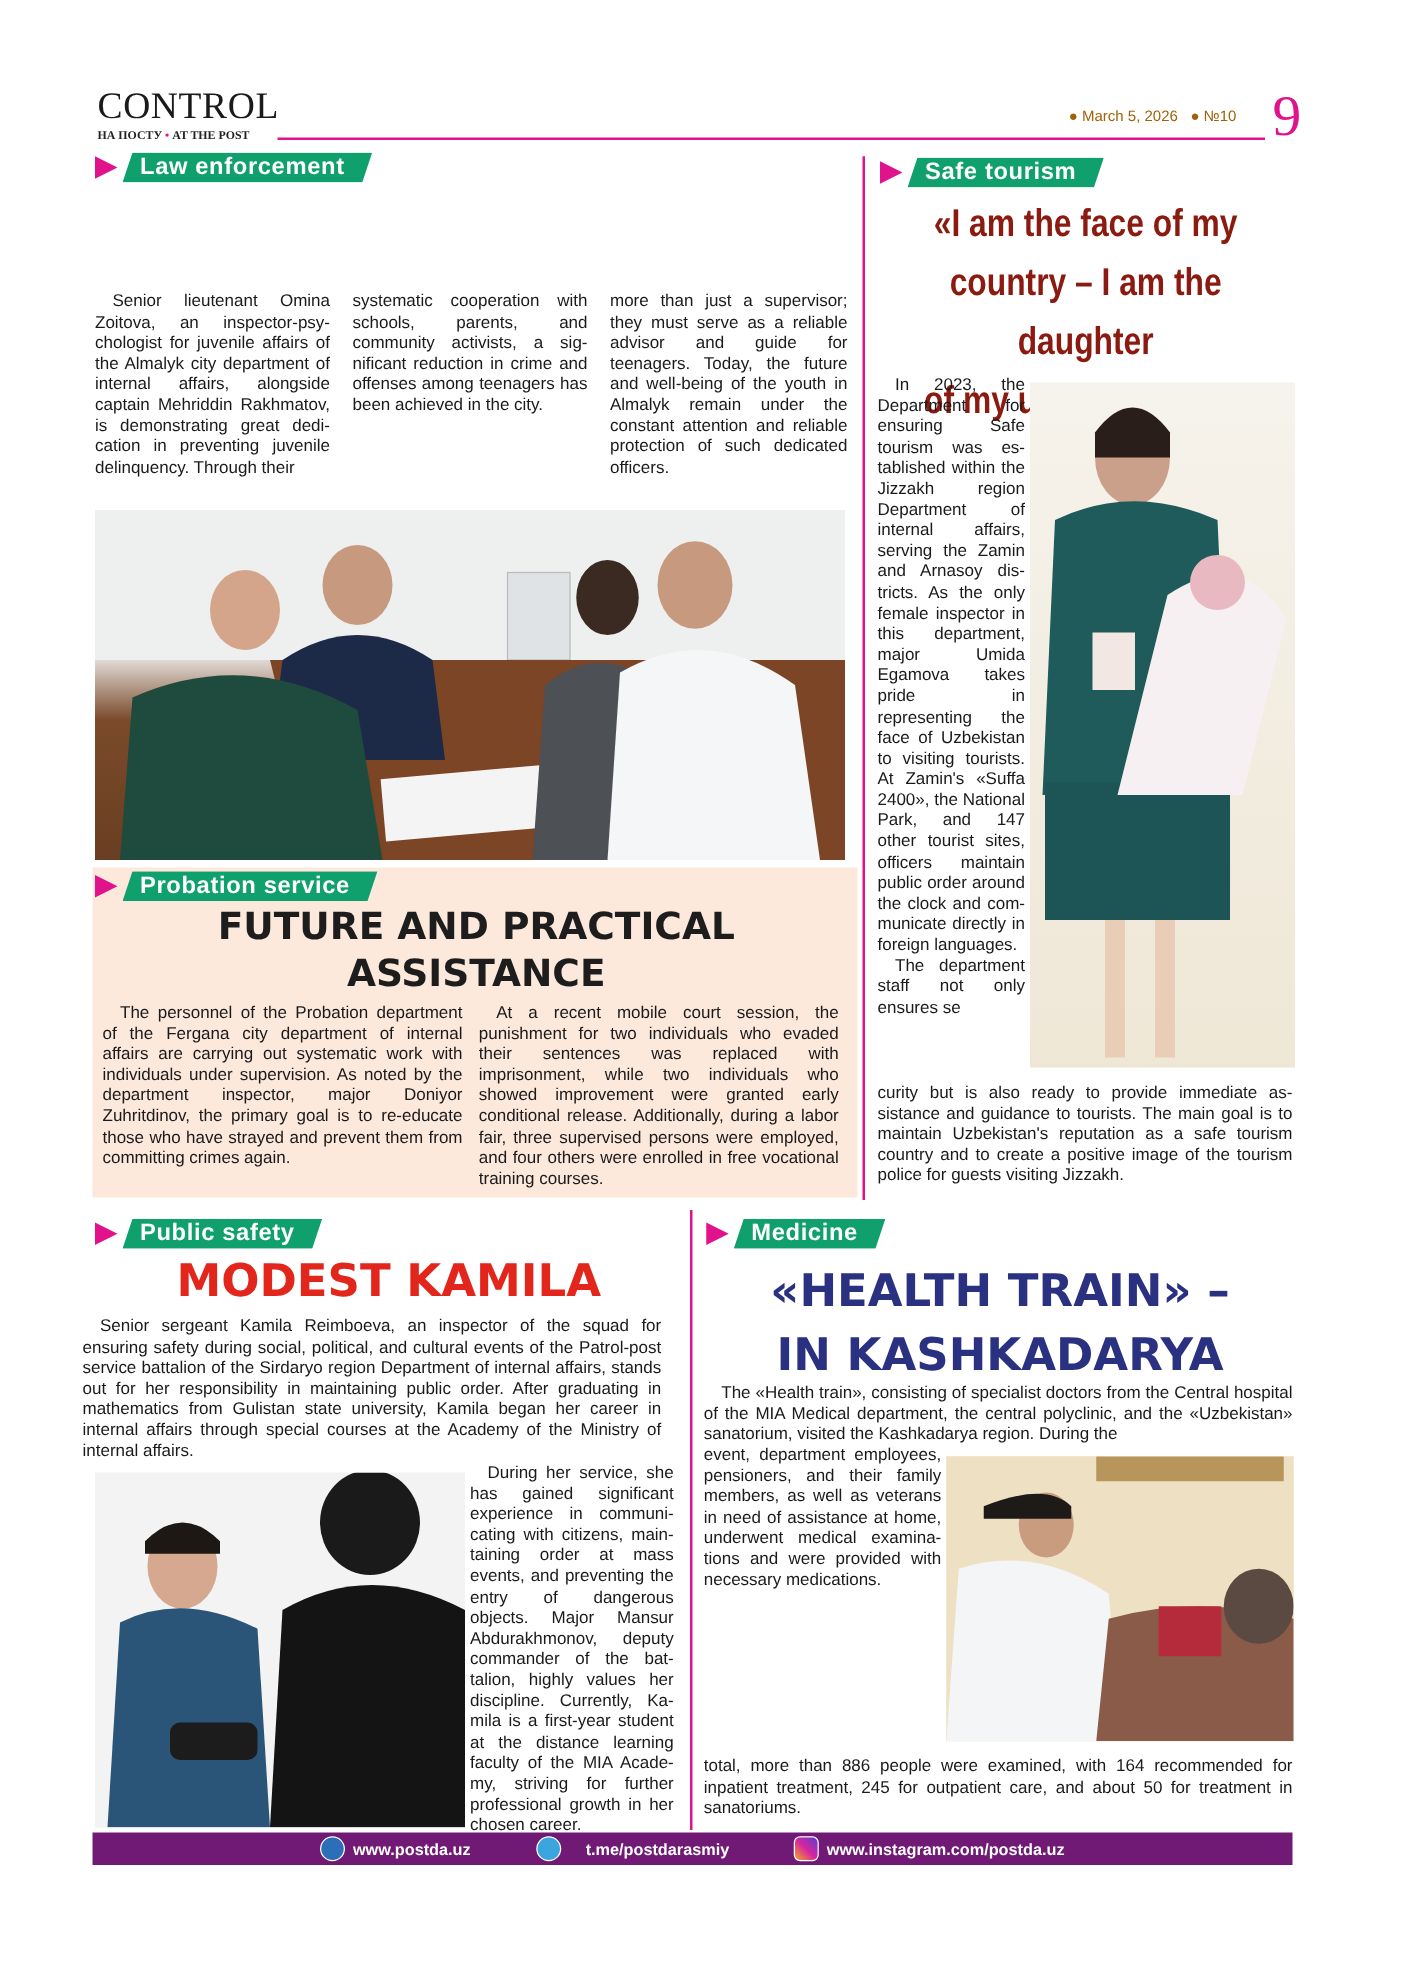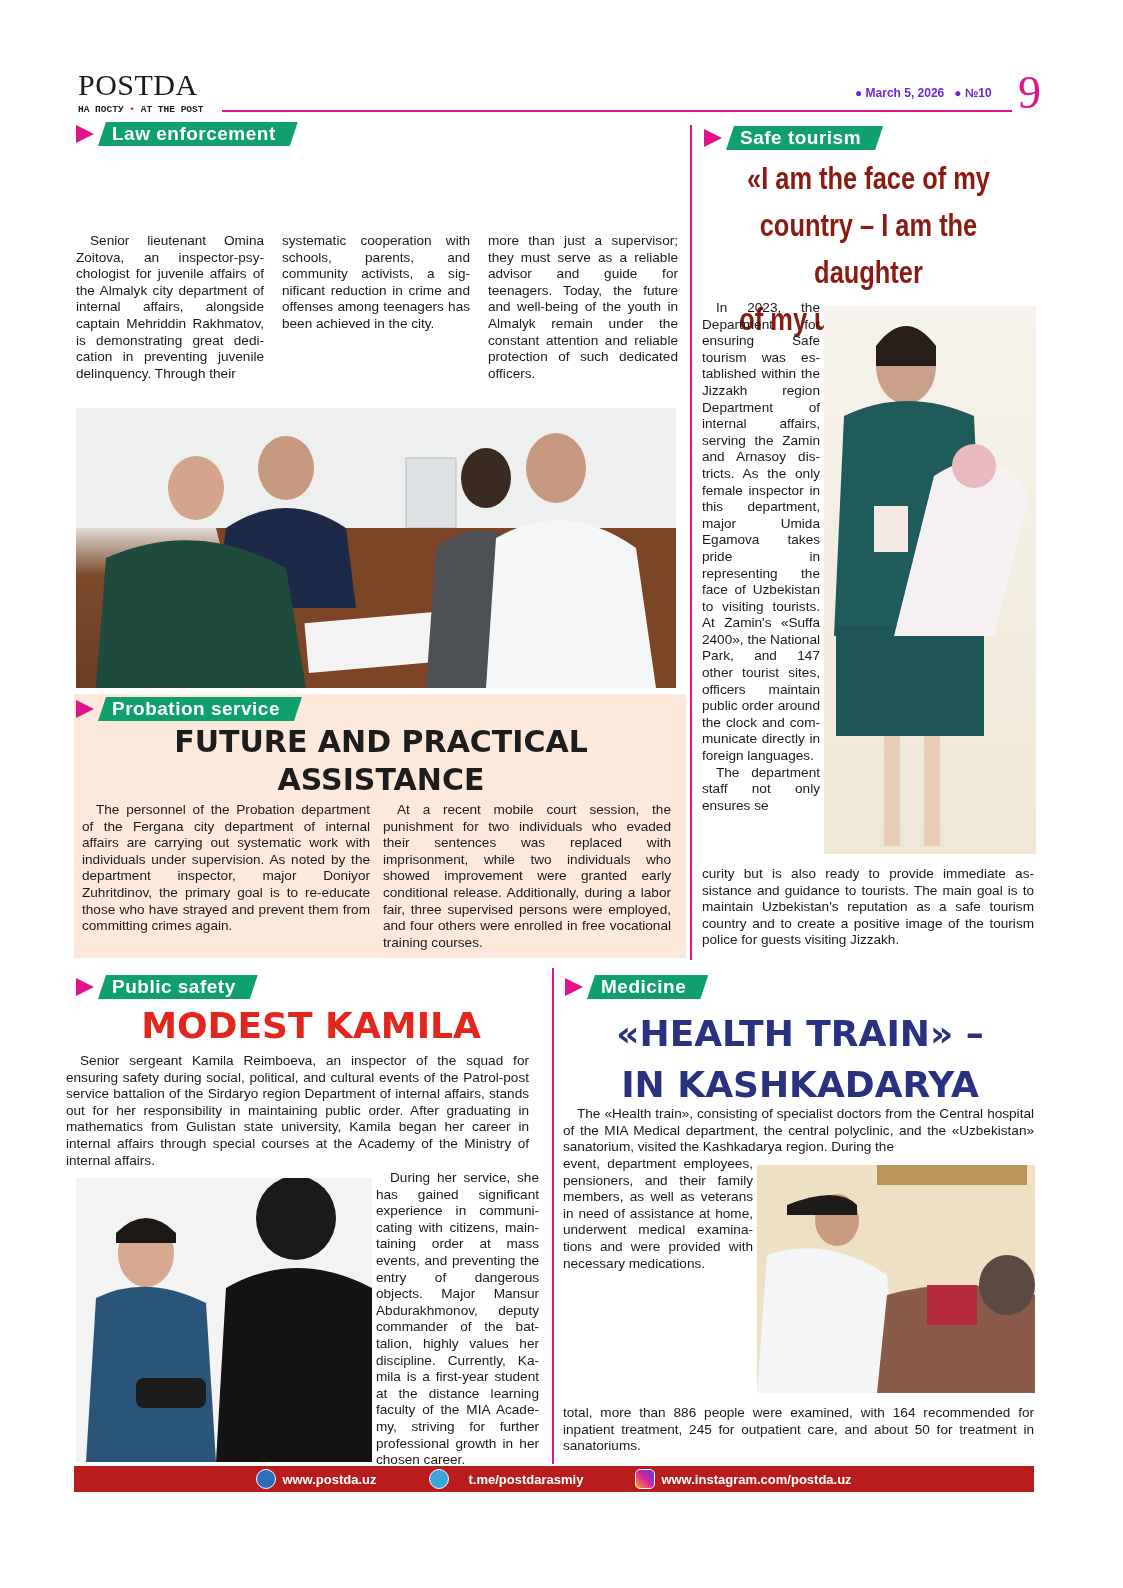--- a/index.html
+++ b/index.html
@@ -1,39 +1,39 @@
 <!DOCTYPE html>
 <html><head>
 <meta charset="utf-8">
 <style>
   html, body { margin: 0; padding: 0; background: #ffffff; }
   body { width: 1123px; height: 1588px; position: relative; overflow: hidden; font-family: "Liberation Sans", sans-serif; color: #1a1a1a; }
   .abs { position: absolute; }
   .masthead-logo { left: 78px; top: 70px; font-family: "Liberation Serif", serif; font-size: 30px; letter-spacing: 0.5px; color: #1a1a1a; line-height: 1; }
-  .masthead-sub { left: 78px; top: 104px; font-family: Liberation Mono, monospace; font-size: 9.5px; font-weight: bold; color: #222; }
+  .masthead-sub { left: 78px; top: 104px; font-family: Liberation Serif, serif; font-size: 9.5px; font-weight: bold; color: #222; }
   .masthead-sub .dot { color: #e0138c; }
   .header-line { left: 222px; top: 110px; width: 790px; height: 1.5px; background: #e0138c; }
-  .issue-info { left: 855px; top: 86px; font-size: 12px; font-weight: bold; color: #6d28d9; }
+  .issue-info { left: 855px; top: 86px; font-size: 12px; font-weight: normal; color: #a16207; }
   .page-num { left: 1018px; top: 70px; font-family: "Liberation Serif", serif; font-size: 46px; color: #e0138c; line-height: 1; }
 
   .rubric { display: flex; align-items: center; height: 24px; }
   .rubric .tri { width: 0; height: 0; border-top: 9px solid transparent; border-bottom: 9px solid transparent; border-left: 18px solid #e0138c; margin-right: 4px; }
   .rubric .tag { background: #0fa06e; color: #fff; font-weight: bold; font-size: 19px; padding: 0 22px 0 14px; height: 24px; line-height: 24px; clip-path: polygon(8px 0, 100% 0, calc(100% - 8px) 100%, 0 100%); letter-spacing: 0.5px; }
 
   .text { font-size: 13.6px; line-height: 16.6px; text-align: justify; hyphens: manual; }
   .text p { margin: 0; text-indent: 14px; }
 
   .vline { position: absolute; width: 2px; background: #e0138c; }
 
   .photo { position: absolute; overflow: hidden; }
 </style>
 </head>
 <body>
 
-<div class="abs masthead-logo">POSTDA</div>
+<div class="abs masthead-logo">CONTROL</div>
 <div class="abs masthead-sub">
   <span>НА ПОСТУ</span>
   <span class="dot">•</span>
   <span>AT THE POST</span>
 </div>
 <div class="abs header-line"></div>
 <div class="abs issue-info">
   <span>● March 5, 2026</span>&nbsp;&nbsp;
   <span>● №10</span>
 </div>
@@ -164,21 +164,21 @@
     <rect x="120" y="0" width="150" height="20" fill="#b8955a"></rect>
     <ellipse cx="80" cy="55" rx="22" ry="26" fill="#c99c80"></ellipse>
     <path d="M30 40 Q80 20 100 40 L100 50 L30 50 Z" fill="#1e1a18"></path>
     <path d="M10 90 Q70 70 130 110 L140 228 L0 228 Z" fill="#f4f5f7"></path>
     <path d="M130 130 Q200 110 278 130 L278 228 L120 228 Z" fill="#8a5b48"></path>
     <rect x="170" y="120" width="50" height="40" fill="#b62b3c"></rect>
     <ellipse cx="250" cy="120" rx="28" ry="30" fill="#5a4a42"></ellipse>
   </svg>
 </div>
 
-<div class="abs" style="left:74px; top:1466px; width:960px; height:26px; background:#b91c1c; display:flex; align-items:center; justify-content:center; gap:52px; color:#fff; font-weight:bold; font-size:13px;">
+<div class="abs" style="left:74px; top:1466px; width:960px; height:26px; background:#701a75; display:flex; align-items:center; justify-content:center; gap:52px; color:#fff; font-weight:bold; font-size:13px;">
   <span style="display:flex; align-items:center; gap:6px;">
     <span style="width:18px; height:18px; border-radius:50%; background:#2c6fb8; border:1px solid #fff; display:inline-block;"></span>
     <span>www.postda.uz</span>
   </span>
   <span style="display:flex; align-items:center; gap:20px;">
     <span style="width:18px; height:18px; border-radius:50%; background:#3ba5de; border:1px solid #fff; display:inline-block;"></span>
     <span>t.me/postdarasmiy</span>
   </span>
   <span style="display:flex; align-items:center; gap:6px;">
     <span style="width:18px; height:18px; border-radius:5px; background:linear-gradient(45deg,#f5a623,#d6249f,#5b3fd0); border:1px solid #fff; display:inline-block;"></span>

